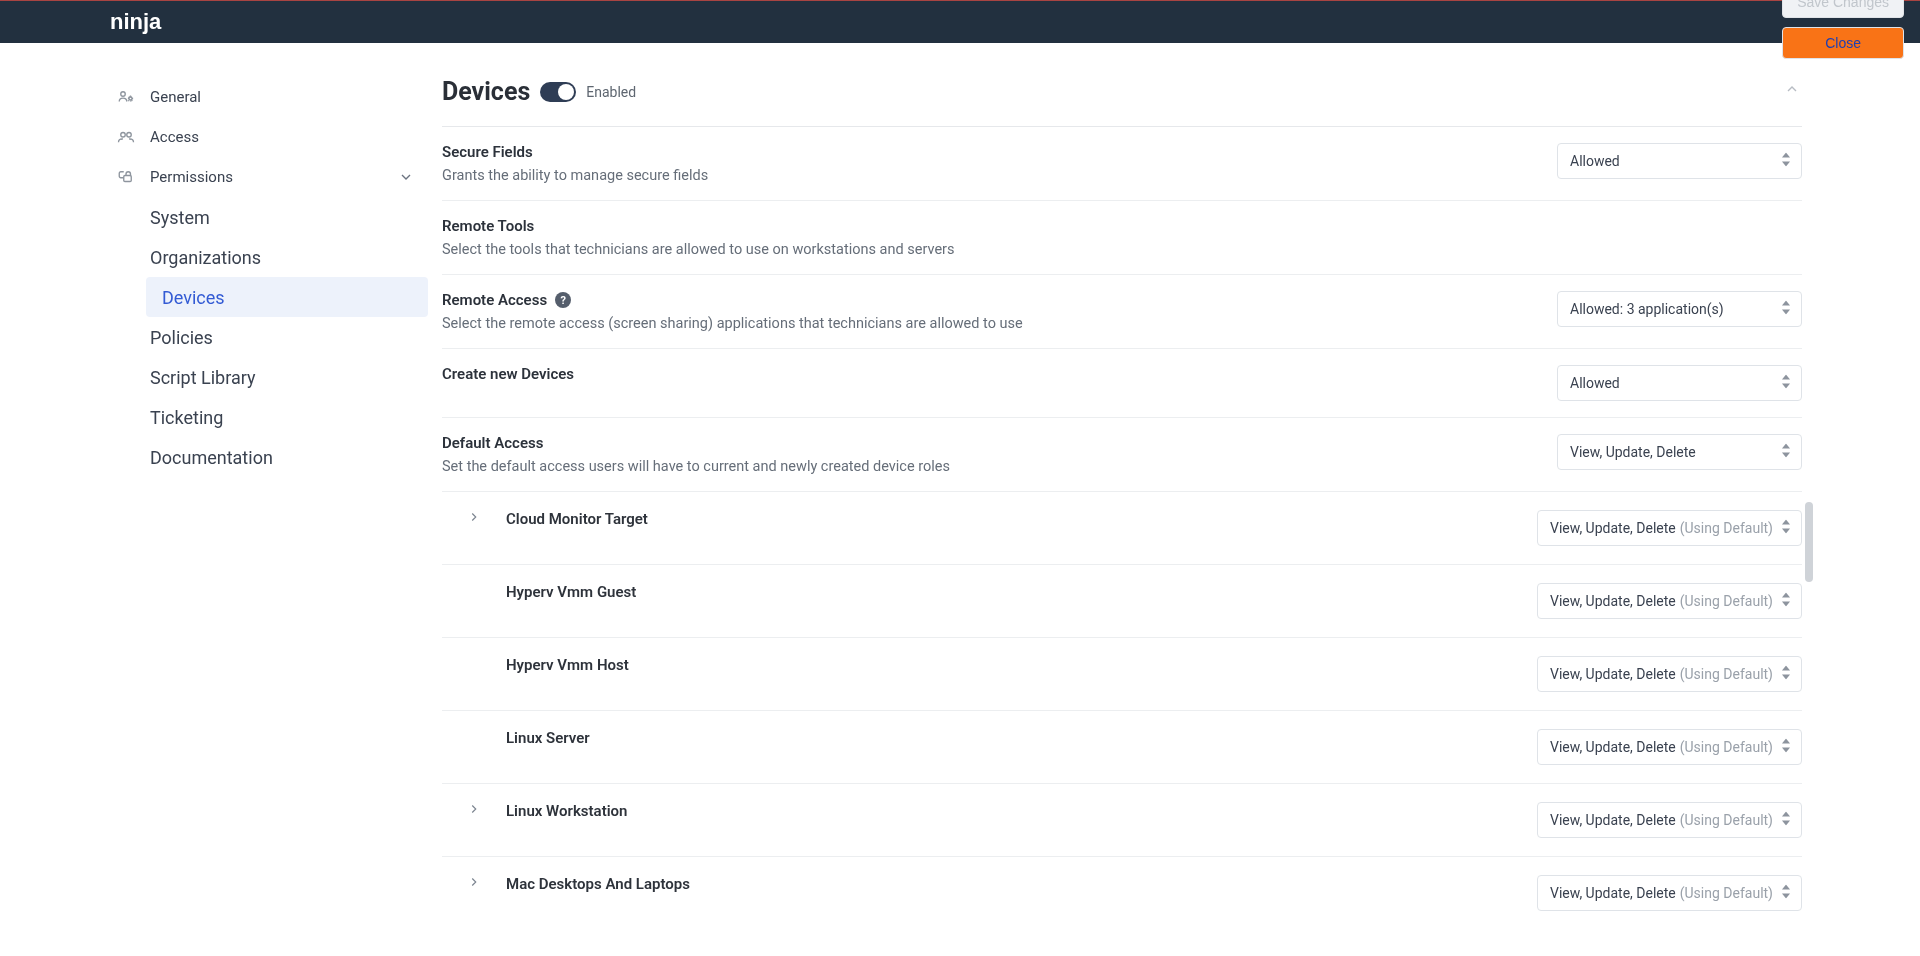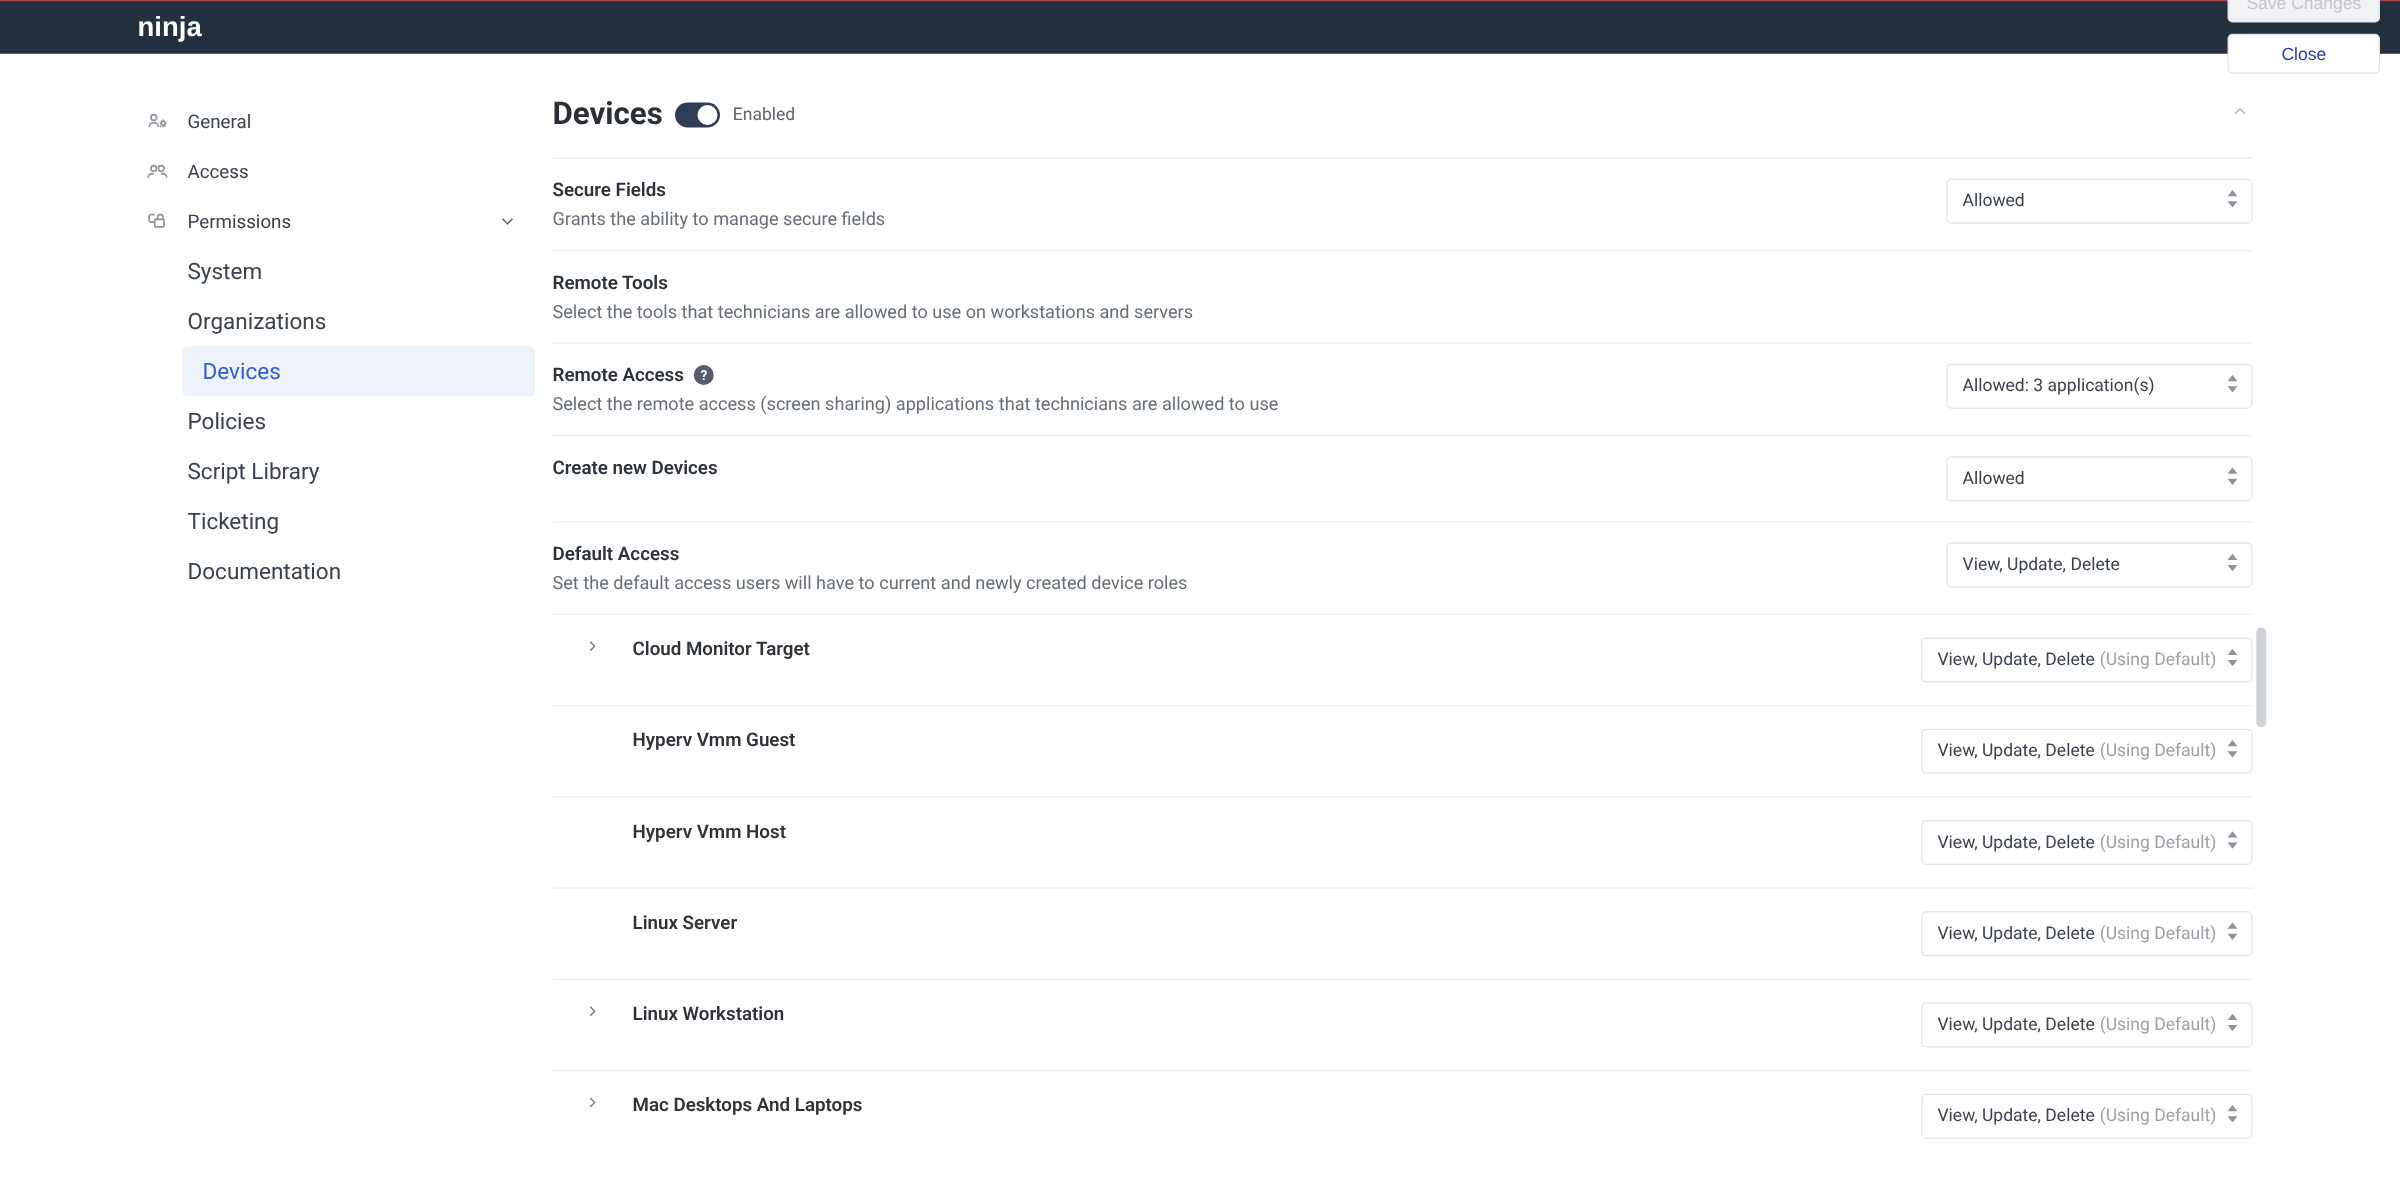--- a/index.html
+++ b/index.html
@@ -35,21 +35,21 @@
     cursor: pointer;
     border: 1px solid transparent;
   }
   .btn-save-disabled {
     background: #f0f2f5;
     color: #c1c6cc;
     border: 1px solid #e1e4e8;
     cursor: default;
   }
   .btn-close {
-    background: #ffffff;
+    background: #f97316;
     color: #1f3fb2;
     border: 1px solid #dfe3e8;
   }
 
   
   .content-wrap { display: flex; padding: 34px 110px 0 110px; gap: 14px; }
   .sidebar {
     width: 318px;
     flex-shrink: 0;
   }

